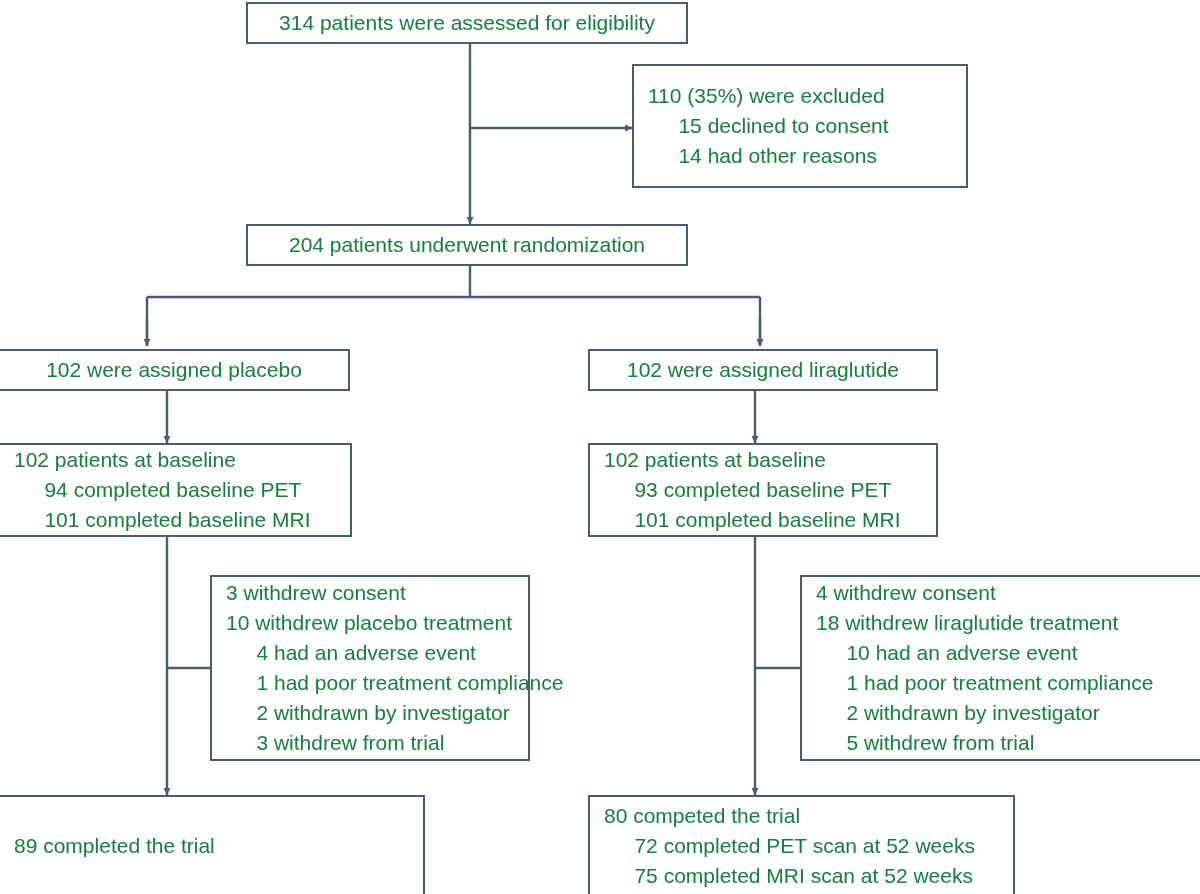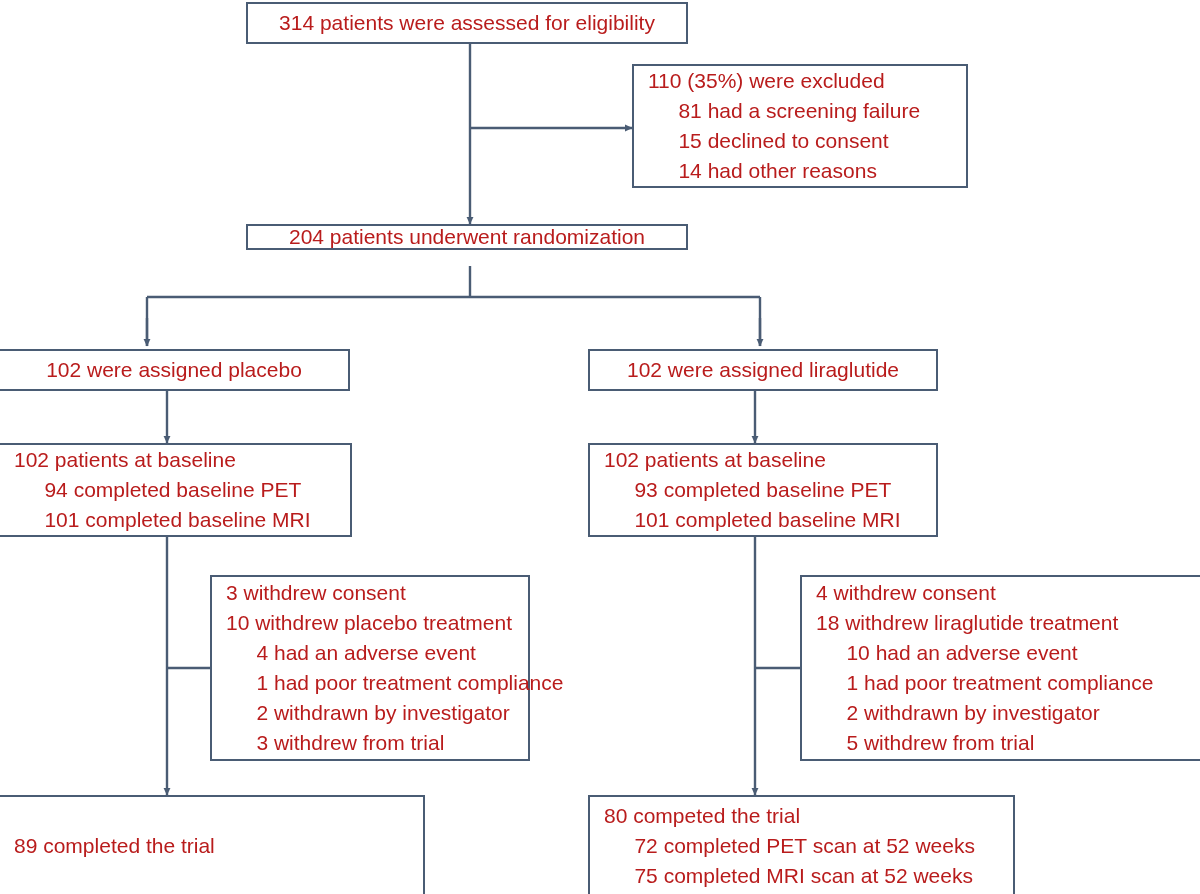--- a/index.html
+++ b/index.html
@@ -24,21 +24,21 @@
     top: 0;
     width: 1200px;
     height: 894px;
     pointer-events: none;
   }
   .node {
     position: absolute;
     box-sizing: border-box;
     border: 2px solid #4a5c74;
     background: #ffffff;
-    color: #b91c1c;
+    color: #15803d;
     font-size: 21px;
     line-height: 30px;
     padding: 8px 14px;
     white-space: pre;
   }
   .node.centered {
     display: flex;
     align-items: center;
     justify-content: center;
     padding: 0 14px;
@@ -85,26 +85,25 @@
       <path d="M755,668 L800,668"></path>
     </g>
   </svg>
 
   <div class="node centered" style="left:246px; top:2px; width:442px; height:42px;">
     <span>314 patients were assessed for eligibility</span>
   </div>
 
   <div class="node listbox" style="left:632px; top:64px; width:336px; height:124px;">
     <span class="line">110 (35%) were excluded</span>
-    <span class="line indent1">81 had a screening failure</span>
     <span class="line indent1">15 declined to consent</span>
     <span class="line indent1">14 had other reasons</span>
   </div>
 
-  <div class="node centered" style="left:246px; top:224px; width:442px; height:26px;">
+  <div class="node centered" style="left:246px; top:224px; width:442px; height:42px;">
     <span>204 patients underwent randomization</span>
   </div>
 
   <div class="node centered" style="left:-2px; top:349px; width:352px; height:42px;">
     <span>102 were assigned placebo</span>
   </div>
 
   <div class="node centered" style="left:588px; top:349px; width:350px; height:42px;">
     <span>102 were assigned liraglutide</span>
   </div>

